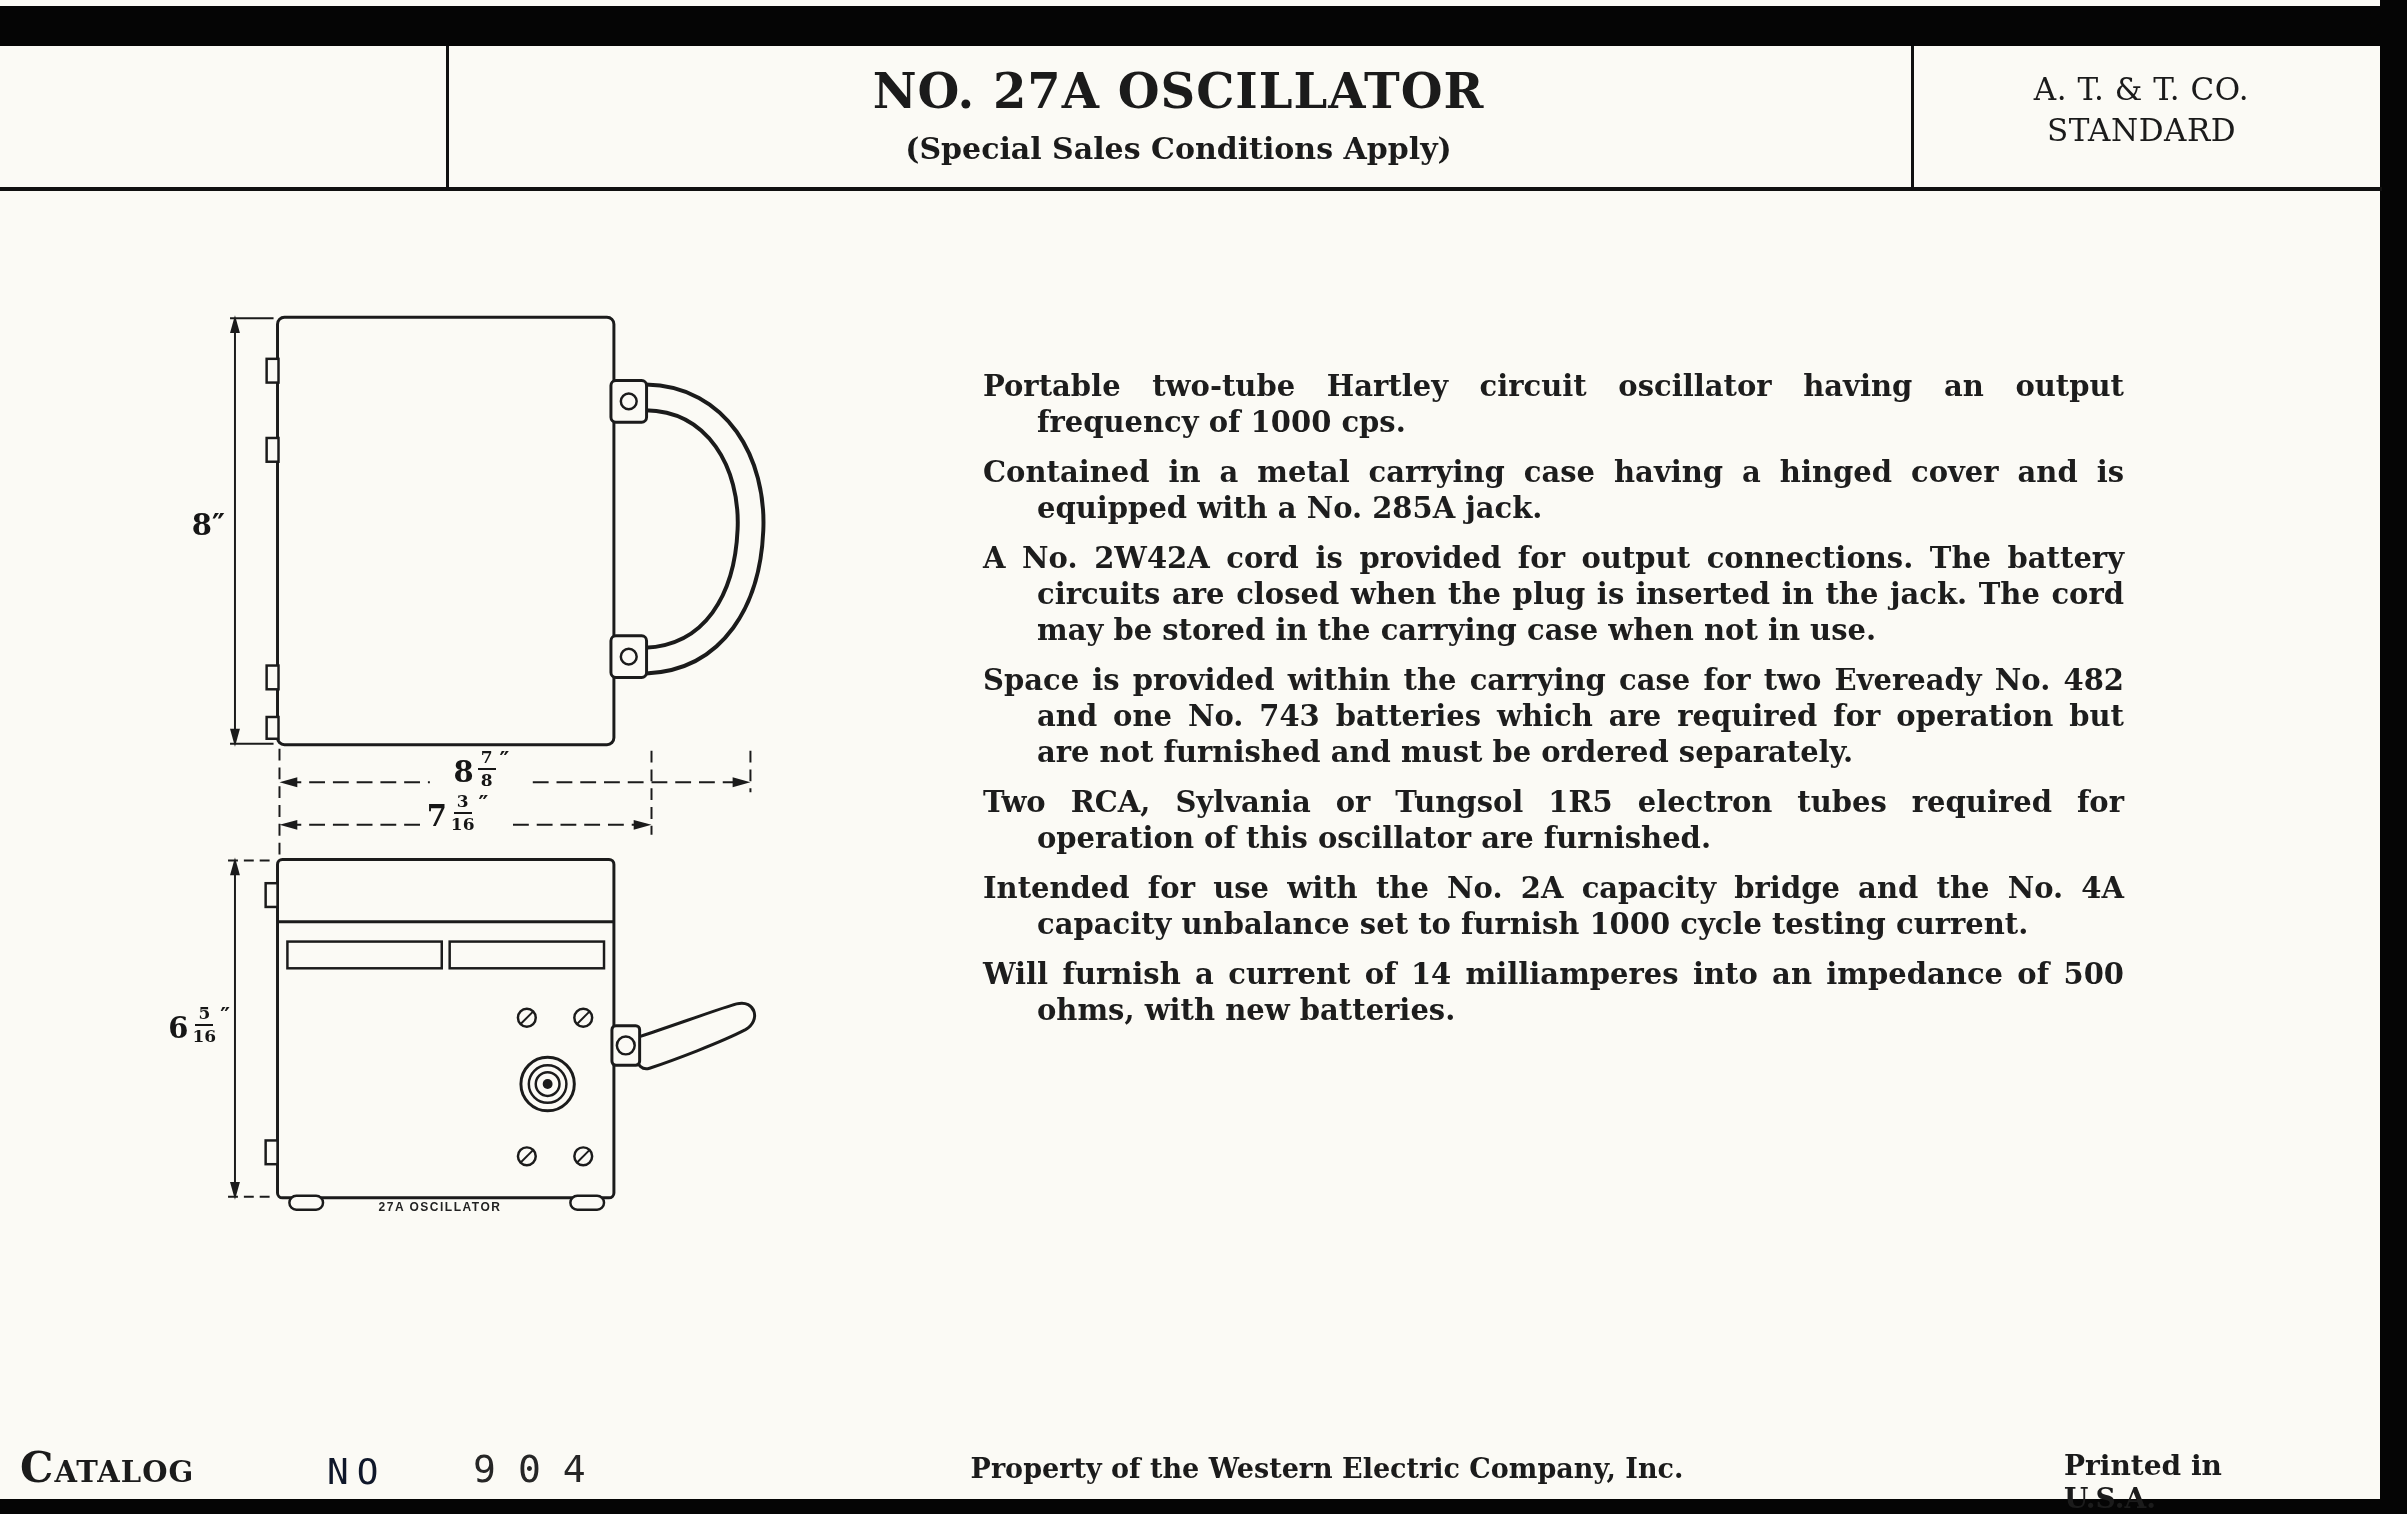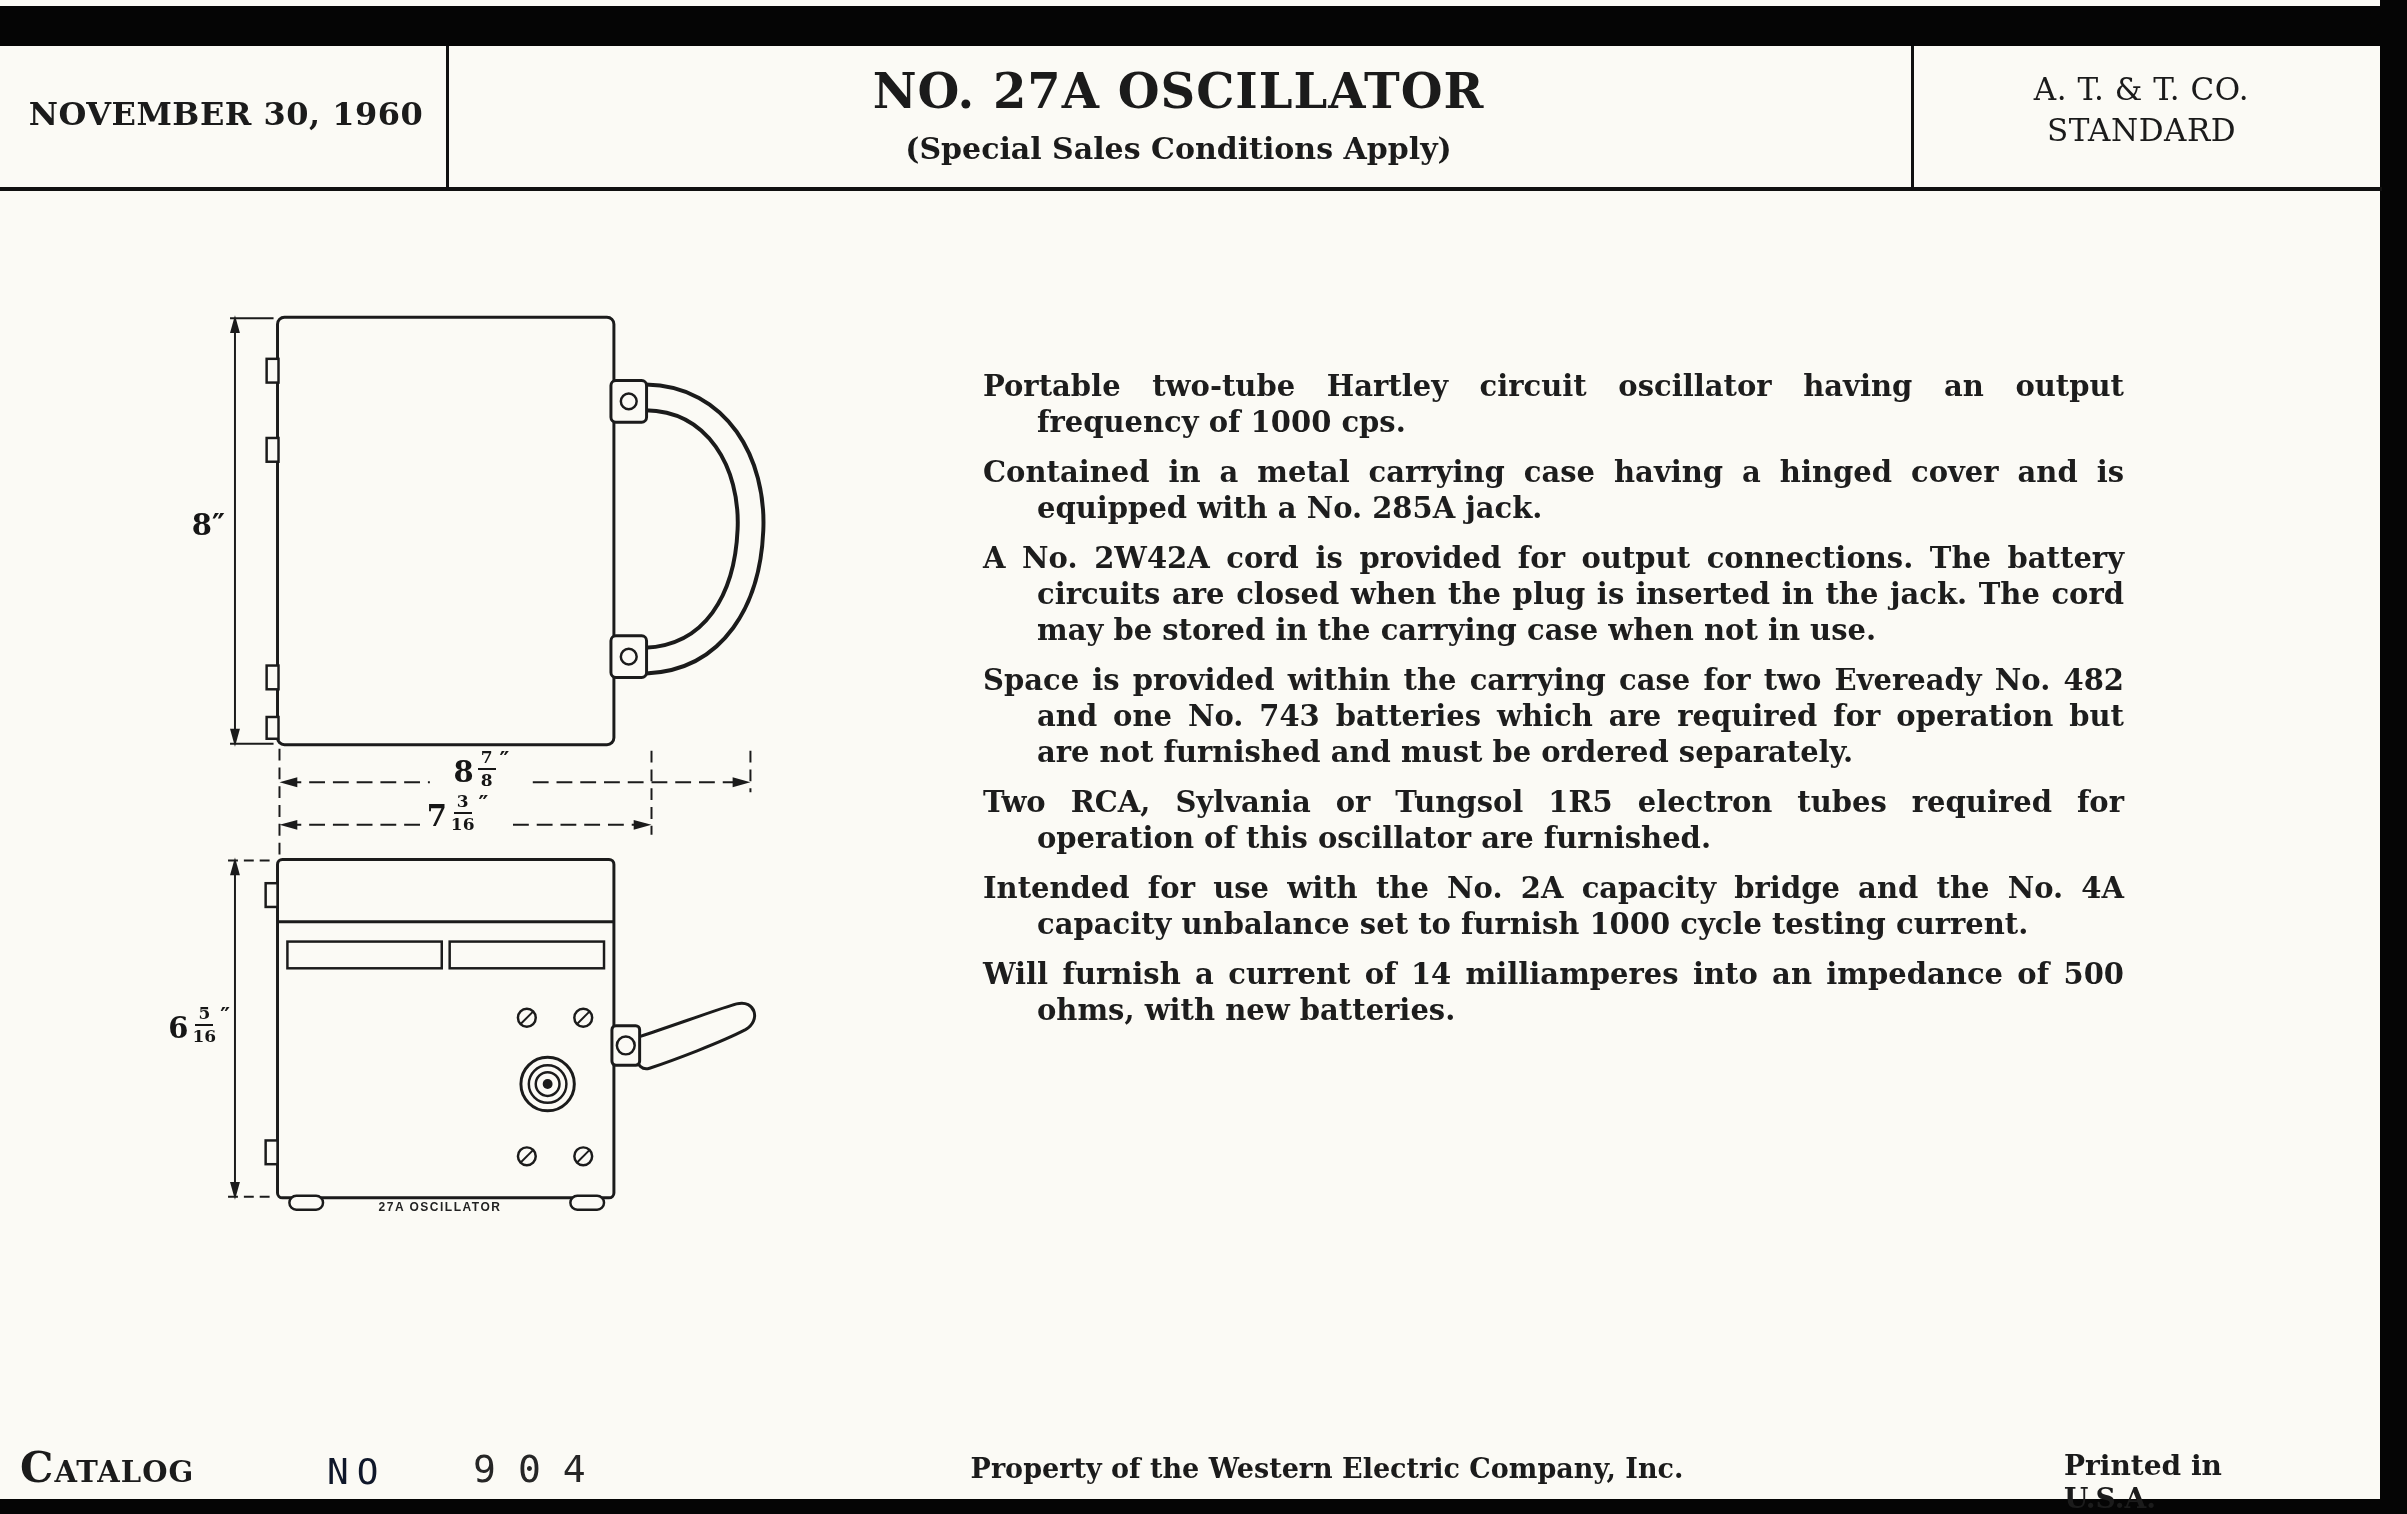--- a/index.html
+++ b/index.html
@@ -75,21 +75,20 @@
 <div class="page">
 
   <div class="bar-top"></div>
   <div class="bar-right"></div>
   <div class="bar-bottom"></div>
 
   <div class="rule-h"></div>
   <div class="rule-v rule-v1"></div>
   <div class="rule-v rule-v2"></div>
 
-  <div class="date-cell">NOVEMBER 30, 1960</div>
   <div class="title-cell">
     <div class="doc-title">NO. 27A OSCILLATOR</div>
     <div class="doc-subtitle">(Special Sales Conditions Apply)</div>
   </div>
   <div class="standard-cell">
     <div>A. T. &amp; T. CO.</div>
     <div>STANDARD</div>
   </div>
 
   <svg class="drawing-svg" viewBox="0 0 660 940">

